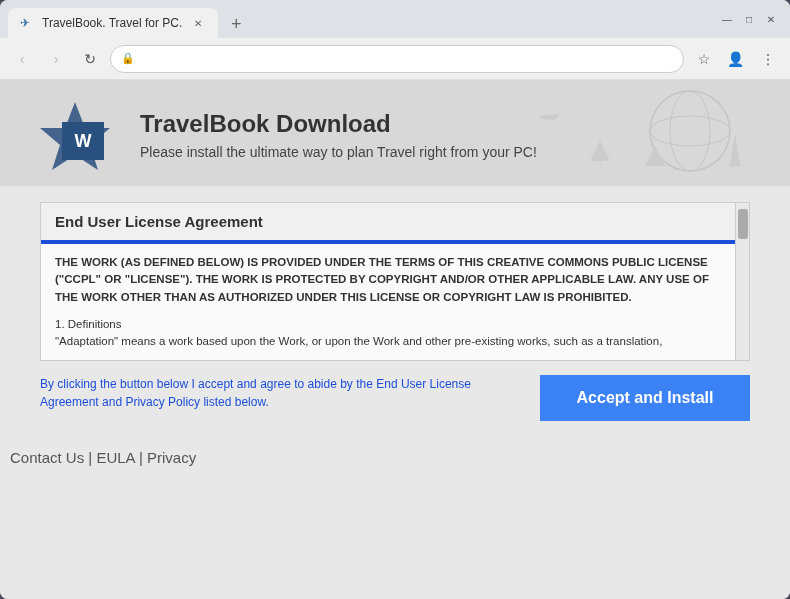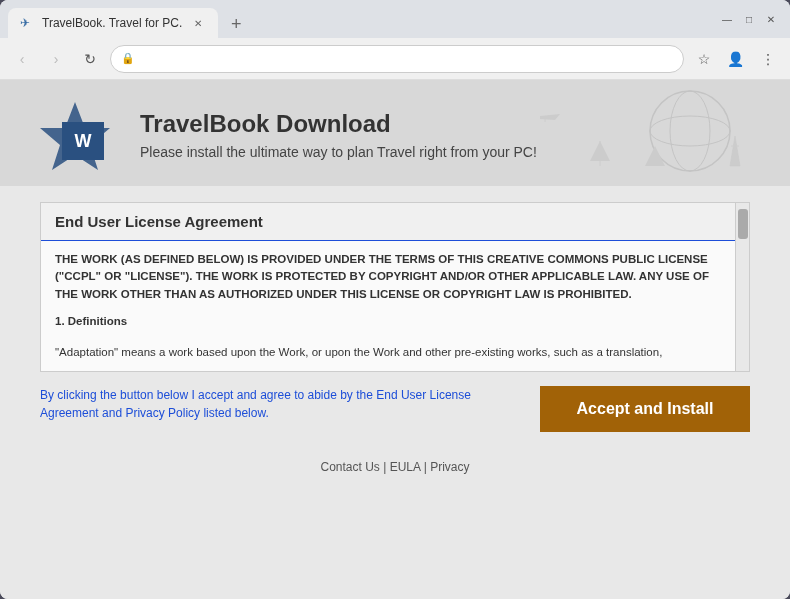--- a/index.html
+++ b/index.html
@@ -222,21 +222,21 @@
 
     
     .eula-box {
       background: #fafafa;
       border: 1px solid #ccc;
       margin-bottom: 12px;
       position: relative;
     }
     .eula-header {
       background: #f0f0f0;
-      border-bottom: 1px solid #1d4ed8;
+      border-bottom: 4px solid #1d4ed8;
       padding: 10px 14px;
       font-size: 15px;
       font-weight: bold;
       color: #333;
       display: flex;
       align-items: center;
       justify-content: space-between;
     }
     .eula-scrollbar {
       position: absolute;
@@ -266,60 +266,60 @@
     .eula-welcome {
       margin-bottom: 8px;
       font-size: 12px;
     }
     .eula-text {
       margin-bottom: 10px;
       font-size: 11.5px;
       font-weight: bold;
     }
     .eula-def-title {
-      font-weight: bold;
-      margin-bottom: 14px;
+      font-weight: normal;
+      margin-bottom: 0;
     }
     .eula-def-text {
       font-size: 11.5px;
     }
 
     
     .accept-section {
       display: flex;
       align-items: flex-start;
       justify-content: space-between;
       gap: 20px;
       padding: 2px 0 8px 0;
     }
     .accept-text {
       font-size: 12px;
       color: #1d4ed8;
       line-height: 1.5;
       flex: 1;
     }
     .accept-button {
-      background: #a16207;
+      background: #3b82f6;
       color: white;
       border: none;
       padding: 14px 24px;
       font-size: 16px;
       font-weight: bold;
       cursor: pointer;
       white-space: nowrap;
       min-width: 210px;
       text-align: center;
       flex-shrink: 0;
     }
 
     
     .site-footer {
-      text-align: center;
+      text-align: left;
       padding: 10px;
-      font-size: 12px;
+      font-size: 15px;
       color: #555;
       background: #e8e8e8;
     }
     .footer-link {
       color: #555;
       text-decoration: none;
     }
 
     
     .globe-illustration {

